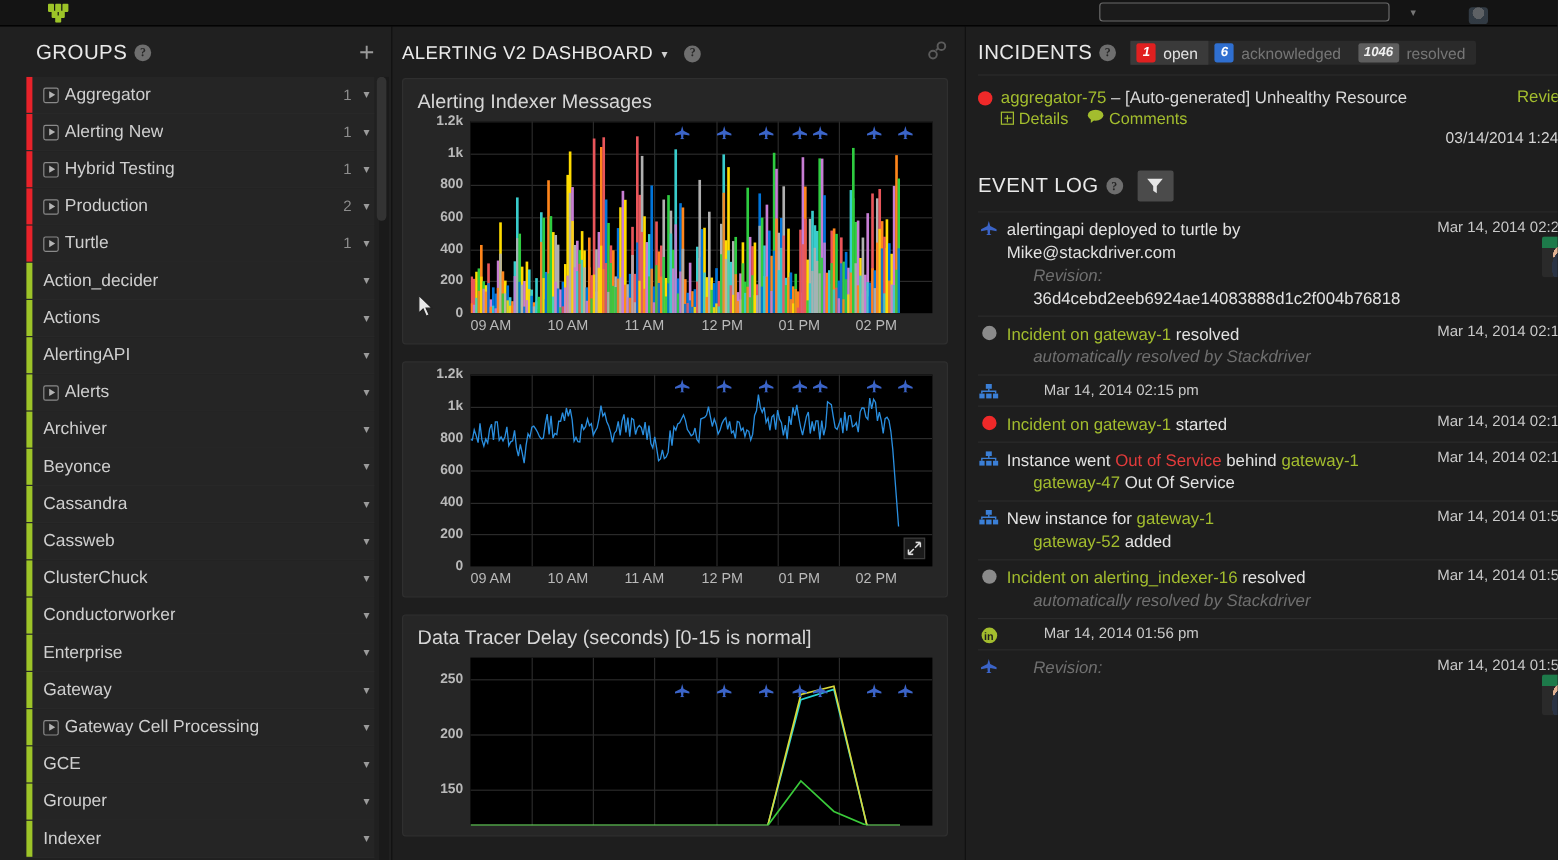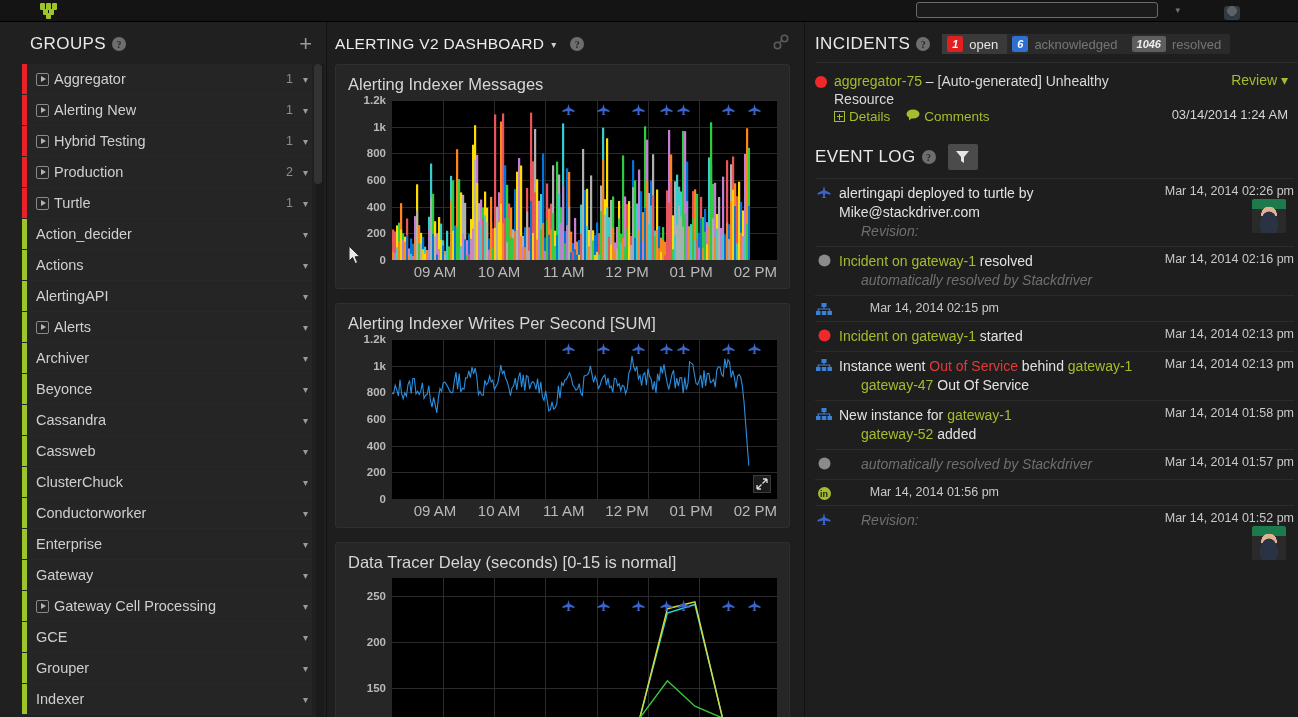--- a/index.html
+++ b/index.html
@@ -70,21 +70,21 @@
   .dash-scroll { flex: 1 1 auto; overflow: hidden; padding: 0 14px 0 8px; }
   .chart-card { background: #262626; border: 1px solid #2f2f2f; border-radius: 3px; margin-bottom: 14px; padding: 10px 12px 8px 12px; position: relative; }
   .chart-title { font-size: 16.5px; color: #d6d6d6; margin-bottom: 6px; font-weight: 400; }
   .plot-wrap { display: flex; }
   .y-axis { width: 44px; flex: 0 0 44px; position: relative; }
   .y-tick { position: absolute; right: 6px; font-size: 11.5px; color: #b9b9b9; transform: translateY(-50%); font-weight: bold; }
   .plot { position: relative; flex: 1 1 auto; background: #000; overflow: hidden; }
   .grid-h { position: absolute; left: 0; right: 0; height: 1px; background: #2a2a2a; }
   .grid-v { position: absolute; top: 0; bottom: 0; width: 1px; background: #2a2a2a; }
   .x-axis { display: flex; margin-left: 44px; margin-top: 3px; }
-  .x-tick { flex: 1 1 0; text-align: right; font-size: 15px; color: #b9b9b9; }
+  .x-tick { flex: 1 1 0; text-align: left; font-size: 12px; color: #b9b9b9; }
   .jet { position: absolute; width: 13px; height: 11px; }
   .expand-btn { position: absolute; right: 6px; bottom: 6px; width: 18px; height: 18px; background: #1b1b1b; border: 1px solid #3b3b3b; display: flex; align-items: center; justify-content: center; cursor: pointer; }
   .cursor-arrow { position: absolute; left: 349px; top: 246px; pointer-events: none; z-index: 50; }
 
   
   .col-right { flex: 1 1 auto; background: #1e1e1e; display: flex; flex-direction: column; min-height: 0; border-left: 1px solid #111; padding-left: 10px; }
   .inc-head { display: flex; align-items: center; padding: 12px 10px 8px 0; flex: 0 0 auto; }
   .badges { display: flex; align-items: center; background: #2a2a2a; border-radius: 2px; margin-left: 12px; height: 20px; }
   .badge-group { display: flex; align-items: center; height: 20px; padding-right: 9px; }
   .badge-group.active { background: #3a3a3a; }
@@ -727,21 +727,20 @@
             <div class="x-axis">
               <div class="x-tick">09 AM</div>
               <div class="x-tick">10 AM</div>
               <div class="x-tick">11 AM</div>
               <div class="x-tick">12 PM</div>
               <div class="x-tick">01 PM</div>
               <div class="x-tick">02 PM</div>
             </div>
           </div>
           <div class="chart-card">
-            <div class="chart-title">Alerting Indexer Writes Per Second [SUM]</div>
             <div class="plot-wrap">
               <div class="y-axis" style="height: 160px;">
                 <div class="y-tick" style="top: 160px;">0</div>
                 <div class="y-tick" style="top: 133.333px;">200</div>
                 <div class="y-tick" style="top: 106.667px;">400</div>
                 <div class="y-tick" style="top: 80px;">600</div>
                 <div class="y-tick" style="top: 53.3333px;">800</div>
                 <div class="y-tick" style="top: 26.6667px;">1k</div>
                 <div class="y-tick" style="top: 0px;">1.2k</div>
               </div>
@@ -910,20 +909,21 @@
       <div class="ev-list" id="ev-list">
           <div class="ev-row">
             <span class="ev-icon">
               <svg width="14" height="12" viewBox="0 0 13 11">
                 <polygon points="6.5,0 7.6,4 12.5,6.5 12.5,8 7.6,7 7.3,10 8.6,11 4.4,11 5.7,10 5.4,7 0.5,8 0.5,6.5 5.4,4" fill="#3b64c8"></polygon>
               </svg>
             </span>
             <div class="ev-body">
               <div class="ev-text"><span>alertingapi deployed to turtle by Mike@stackdriver.com</span></div>
               <div class="ev-sub">Revision:</div>
+              <div class="ev-sub2">36d4cebd2eeb6924ae14083888d1c2f004b76818</div>
             </div>
             <div class="ev-time">Mar 14, 2014 02:26 pm</div>
             <div class="avatar-sm"></div>
           </div>
           <div class="ev-row">
             <span class="ev-icon">
               <svg width="13" height="13">
                 <circle cx="6.5" cy="6.5" r="6" fill="#8b8b8b"></circle>
               </svg>
             </span>
@@ -988,20 +988,21 @@
             </div>
             <div class="ev-time">Mar 14, 2014 01:58 pm</div>
           </div>
           <div class="ev-row">
             <span class="ev-icon">
               <svg width="13" height="13">
                 <circle cx="6.5" cy="6.5" r="6" fill="#8b8b8b"></circle>
               </svg>
             </span>
             <div class="ev-body">
+              <div class="ev-text"><span class="olive">Incident on alerting_indexer-16</span><span> resolved</span></div>
               <div class="ev-sub">automatically resolved by Stackdriver</div>
             </div>
             <div class="ev-time">Mar 14, 2014 01:57 pm</div>
           </div>
           <div class="ev-row">
             <span class="ev-icon">
               <span class="dot-green-sm">in</span>
             </span>
             <div class="ev-time">Mar 14, 2014 01:56 pm</div>
           </div>

